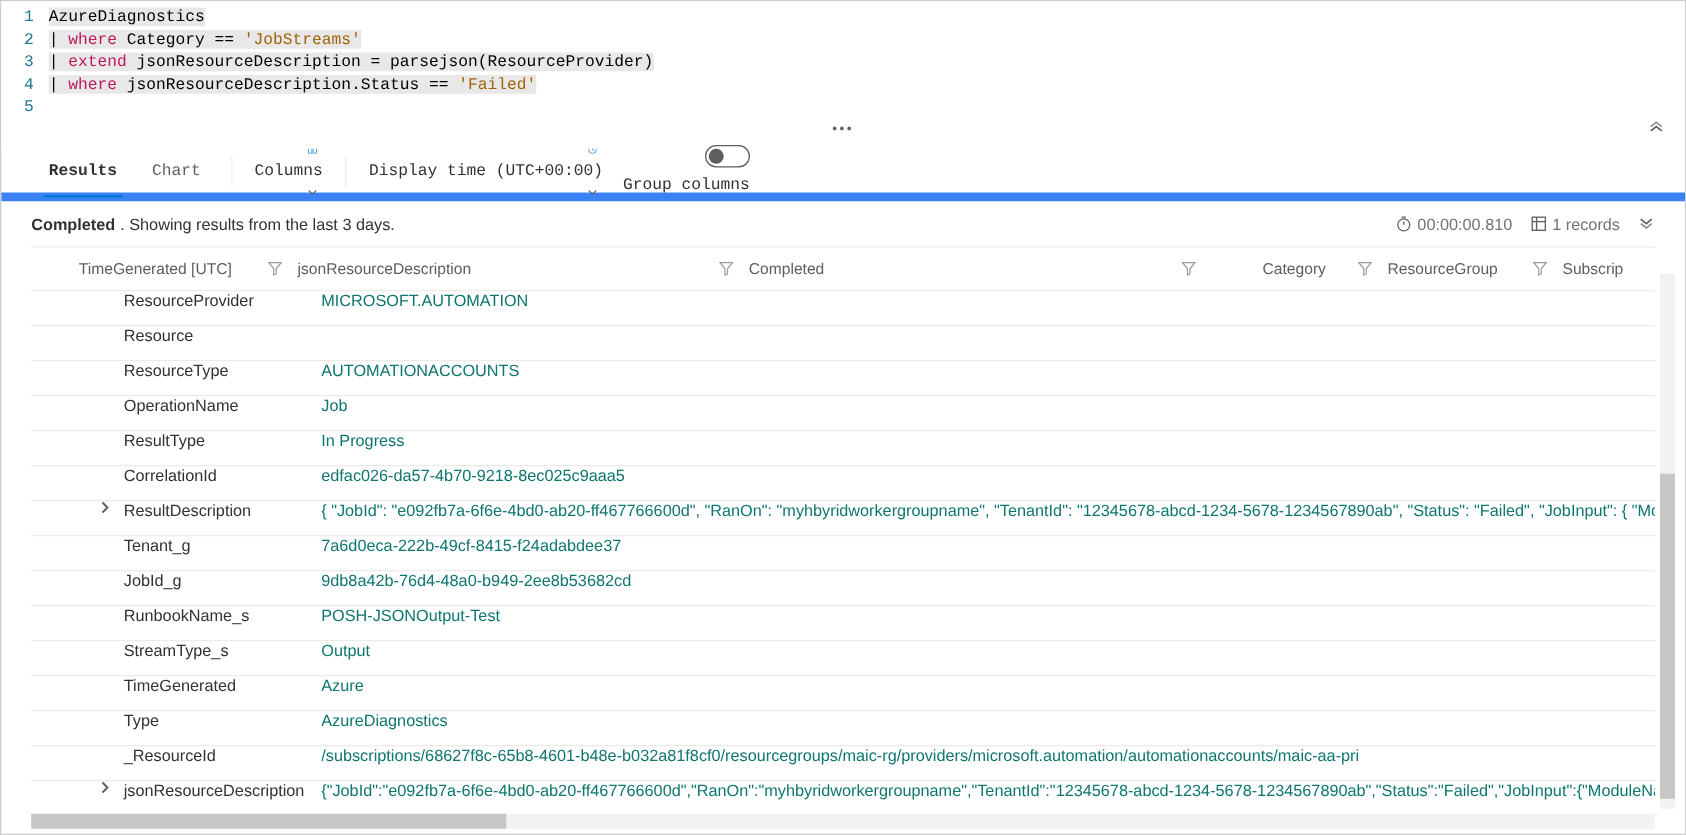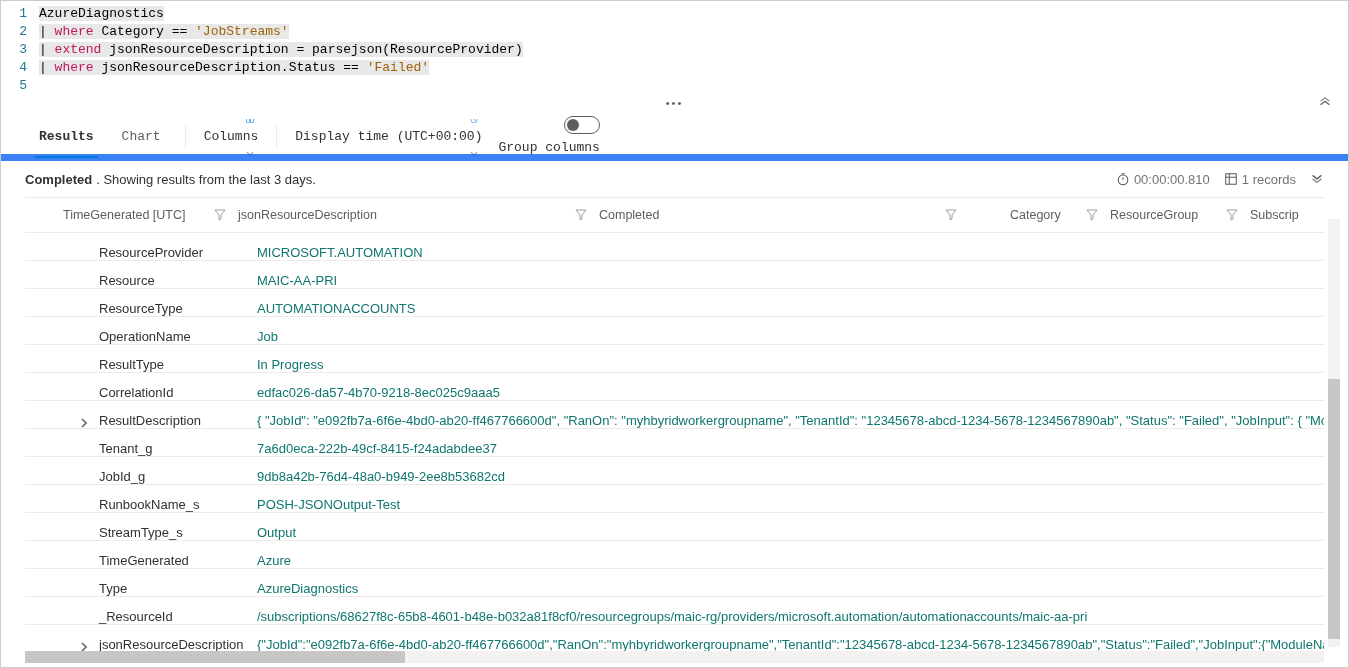--- a/index.html
+++ b/index.html
@@ -41,21 +41,21 @@
 .gh-cell { display: flex; align-items: center; gap: 4px; padding: 0 6px; }
 .gh-cell.c1 { width: 175px; }
 .gh-cell.c2 { flex: 1; min-width: 360px; }
 .gh-cell.c3 { width: 370px; }
 .gh-cell.c4 { width: 100px; margin-left: 41px; }
 .gh-cell.c5 { width: 140px; }
 .gh-cell.c6 { width: 80px; }
 .filter-icon { width: 12px; height: 12px; opacity: 0.6; margin-left: auto; }
 
 .detail-rows { }
-.detail-row { display: flex; align-items: flex-end; height: 28px; border-bottom: 1px solid #edebe9; font-size: 13px; }
+.detail-row { display: flex; align-items: flex-start; height: 28px; border-bottom: 1px solid #edebe9; font-size: 13px; }
 .detail-caret { width: 74px; flex-shrink: 0; display: flex; justify-content: flex-end; padding-right: 10px; color: #605e5c; }
 .detail-key { width: 158px; flex-shrink: 0; color: #323130; }
 .detail-val { flex: 1; color: #0f766e; overflow: hidden; white-space: nowrap; text-overflow: clip; }
 
 .hscroll { position: absolute; bottom: 4px; left: 24px; right: 24px; height: 12px; background: #f3f2f1; }
 .hscroll-thumb { position: absolute; top: 0; bottom: 0; left: 0; width: 380px; background: #c8c6c4; }
 .vscroll { position: absolute; right: 8px; top: 218px; bottom: 20px; width: 12px; background: #f3f2f1; }
 .vscroll-thumb { position: absolute; left: 0; right: 0; top: 160px; height: 260px; background: #c8c6c4; }
 
 .container { position: relative; height: 100%; }
@@ -194,21 +194,20 @@
   </div>
   <div class="detail-rows" id="detail-rows">
         <div class="detail-row">
           <div class="detail-caret"></div>
           <div class="detail-key">ResourceProvider</div>
           <div class="detail-val">MICROSOFT.AUTOMATION</div>
         </div>
         <div class="detail-row">
           <div class="detail-caret"></div>
           <div class="detail-key">Resource</div>
-          <div class="detail-val">MAIC-AA-PRI</div>
         </div>
         <div class="detail-row">
           <div class="detail-caret"></div>
           <div class="detail-key">ResourceType</div>
           <div class="detail-val">AUTOMATIONACCOUNTS</div>
         </div>
         <div class="detail-row">
           <div class="detail-caret"></div>
           <div class="detail-key">OperationName</div>
           <div class="detail-val">Job</div>

